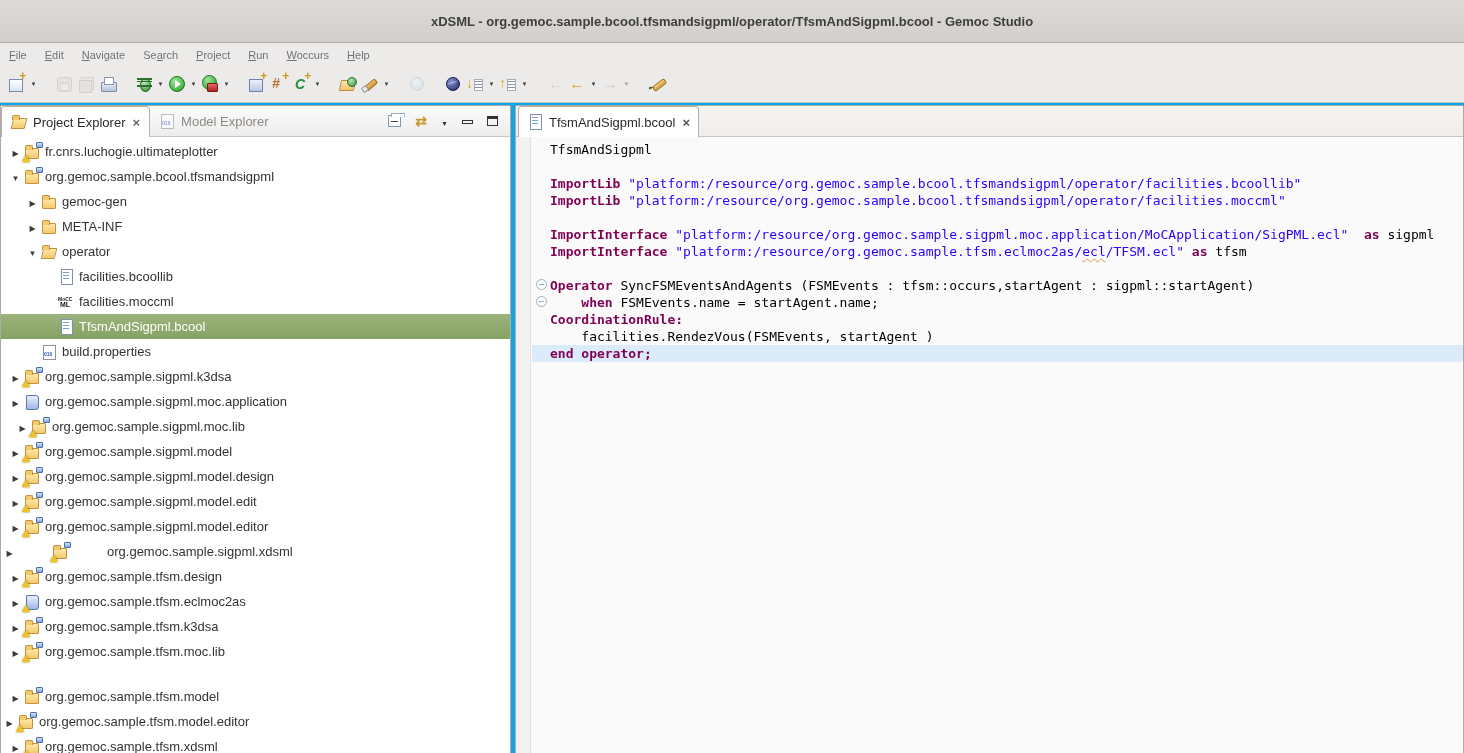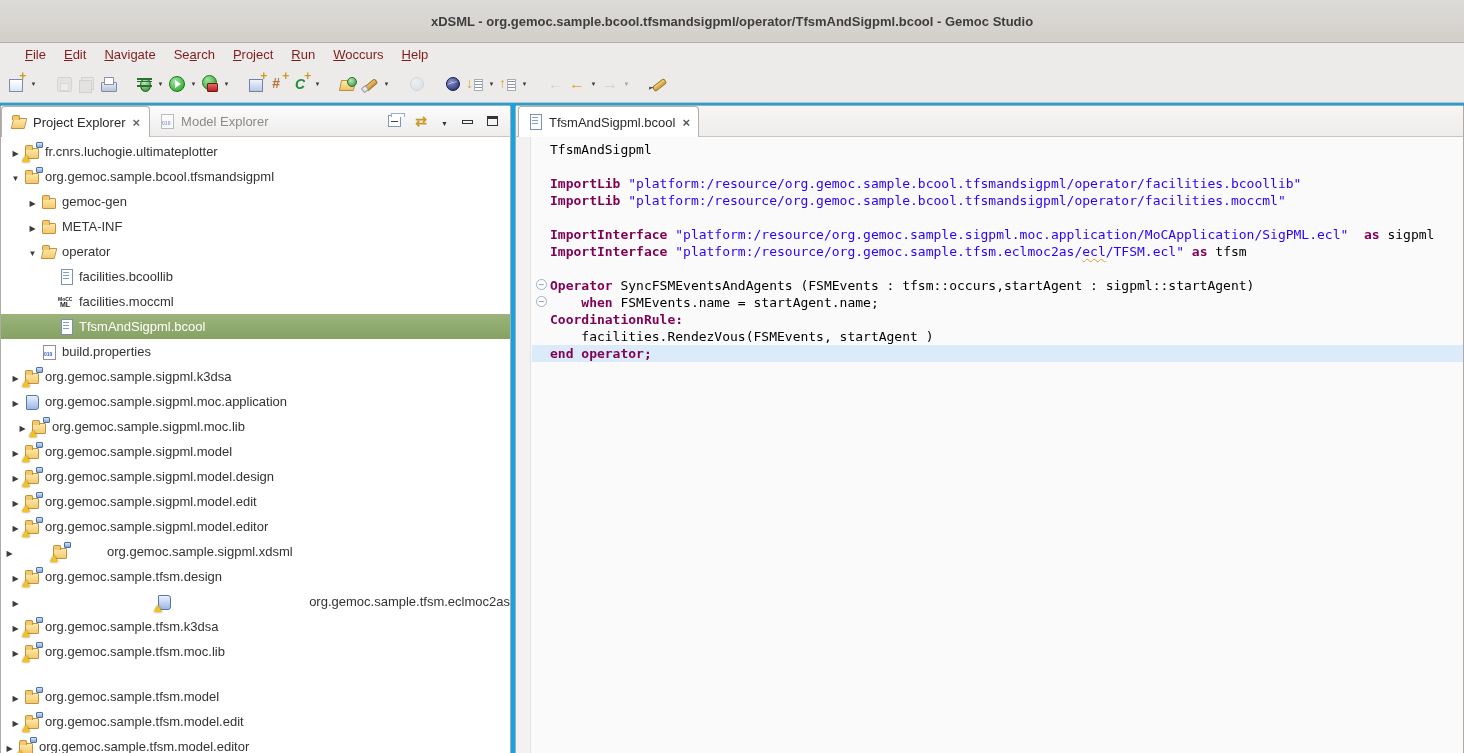--- a/index.html
+++ b/index.html
@@ -5,22 +5,22 @@
   * { box-sizing: border-box; margin: 0; padding: 0; }
   html,body { width:1464px; height:753px; overflow:hidden;
     font-family:"Liberation Sans", sans-serif; background:#eae8e6; }
 
   
   .titlebar { height:43px; background:linear-gradient(#dddbd8,#d2cfcb);
     border-bottom:1px solid #b3afaa; display:flex; align-items:center; justify-content:center;
     font-size:13px; font-weight:bold; color:#3e3e3e; }
 
   
-  .menubar { height:23px; background:#edebe9; display:flex; align-items:center; padding-left:16px;
-    font-size:13px; color:#7f1d1d; }
+  .menubar { height:23px; background:#edebe9; display:flex; align-items:center; padding-left:0;
+    font-size:11px; color:#737373; }
   .menu-item { padding:2px 9px; cursor:default; }
   .menu-item .mn { text-decoration:underline; }
 
   
   .toolbar { height:37px; background:#edebe9; border-bottom:1px solid #c4c0bb;
     display:flex; align-items:center; padding-left:6px; }
   .tgroup { display:flex; align-items:center; margin-right:14px; }
   .tb { height:26px; min-width:22px; display:flex; align-items:center; justify-content:center;
     border-radius:3px; padding:0 1px; }
   .tb.dis { opacity:.35; }
@@ -413,21 +413,21 @@
           <span class="tlbl">org.gemoc.sample.sigpml.xdsml</span>
         </div>
         <div class="trow" style="padding-left: 6px;">
           <span class="tw tw-c"></span>
           <span class="t-ic t-folder">
             <i class="ovl-deco"></i>
             <i class="ovl-warn"></i>
           </span>
           <span class="tlbl">org.gemoc.sample.tfsm.design</span>
         </div>
-        <div class="trow" style="padding-left: 6px; justify-content: space-between;">
+        <div class="trow" style="padding-left: 6px;">
           <span class="tw tw-c"></span>
           <span class="t-ic t-book">
             <i class="ovl-e"></i>
             <i class="ovl-warn"></i>
           </span>
           <span class="tlbl">org.gemoc.sample.tfsm.eclmoc2as</span>
         </div>
         <div class="trow" style="padding-left: 6px;">
           <span class="tw tw-c"></span>
           <span class="t-ic t-folder">
@@ -443,28 +443,20 @@
             <i class="ovl-warn"></i>
           </span>
           <span class="tlbl">org.gemoc.sample.tfsm.moc.lib</span>
         </div>
         <div class="trow" style="padding-left: 6px; margin-top: 20px;">
           <span class="tw tw-c"></span>
           <span class="t-ic t-folder">
             <i class="ovl-deco"></i>
           </span>
           <span class="tlbl">org.gemoc.sample.tfsm.model</span>
-        </div>
-        <div class="trow" style="padding-left: 6px;">
-          <span class="tw tw-c"></span>
-          <span class="t-ic t-folder">
-            <i class="ovl-deco"></i>
-            <i class="ovl-warn"></i>
-          </span>
-          <span class="tlbl">org.gemoc.sample.tfsm.model.edit</span>
         </div>
         <div class="trow" style="">
           <span class="tw tw-c"></span>
           <span class="t-ic t-folder">
             <i class="ovl-deco"></i>
             <i class="ovl-warn"></i>
           </span>
           <span class="tlbl">org.gemoc.sample.tfsm.model.editor</span>
         </div>
         <div class="trow" style="padding-left: 6px;">

